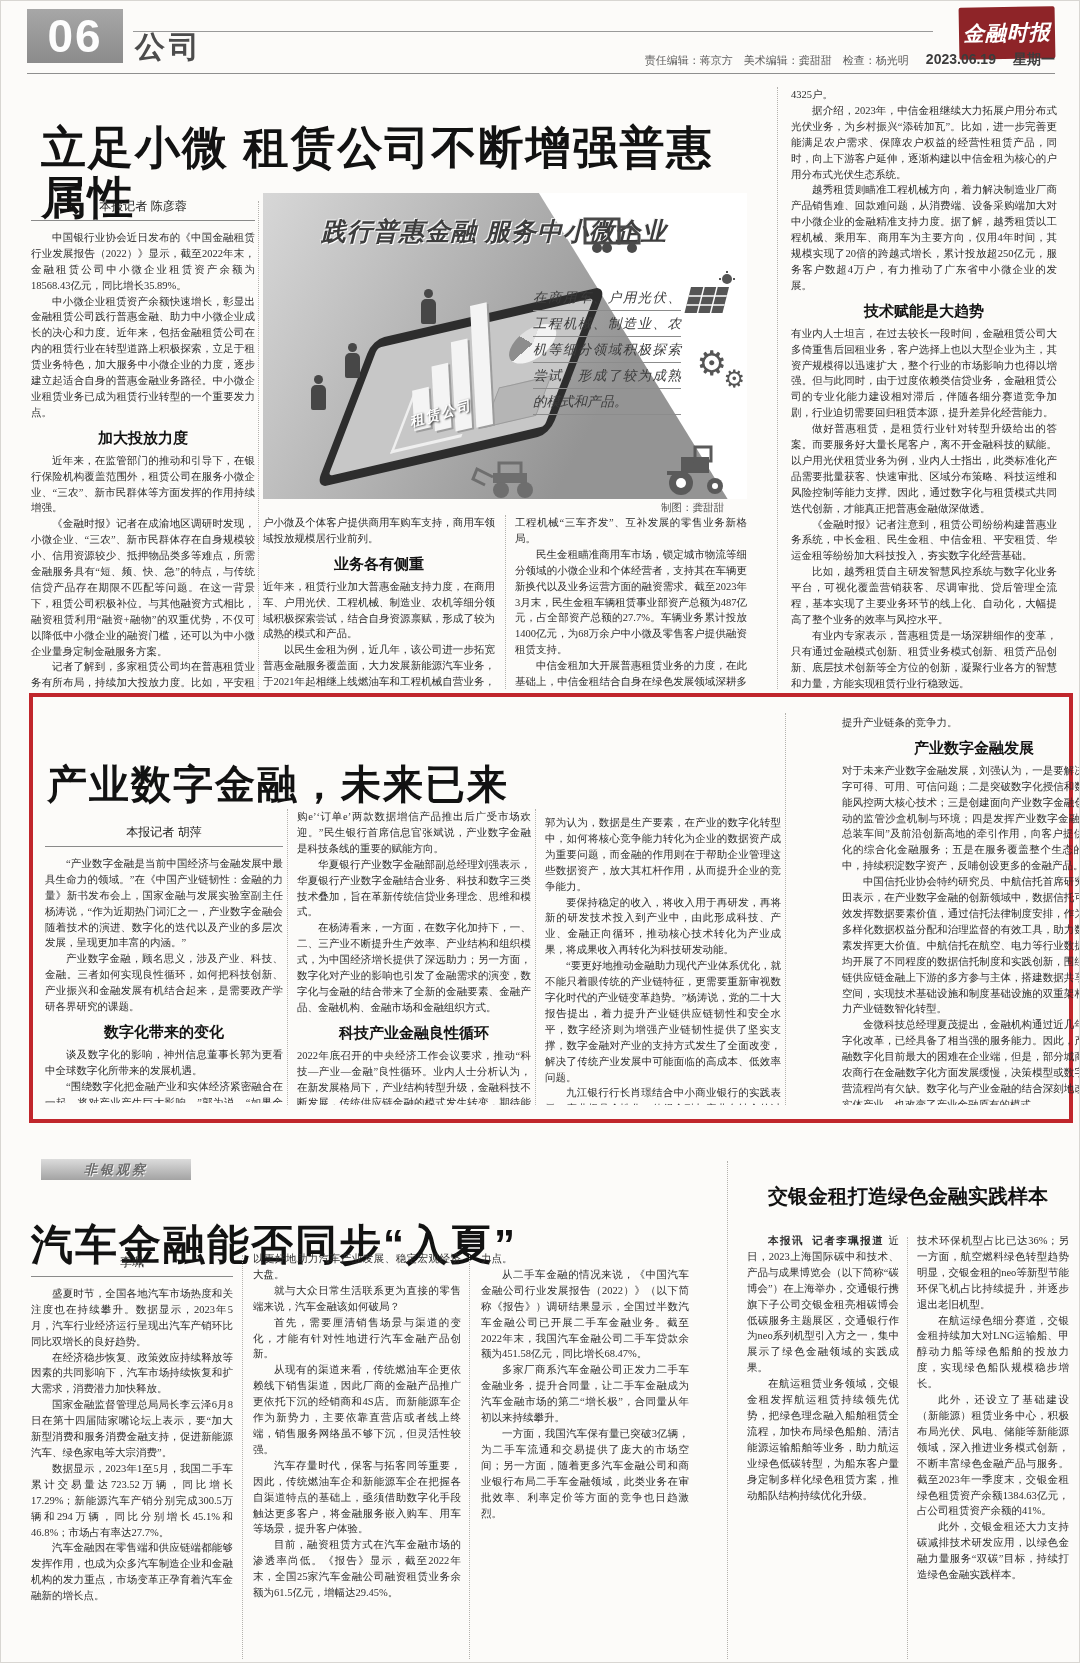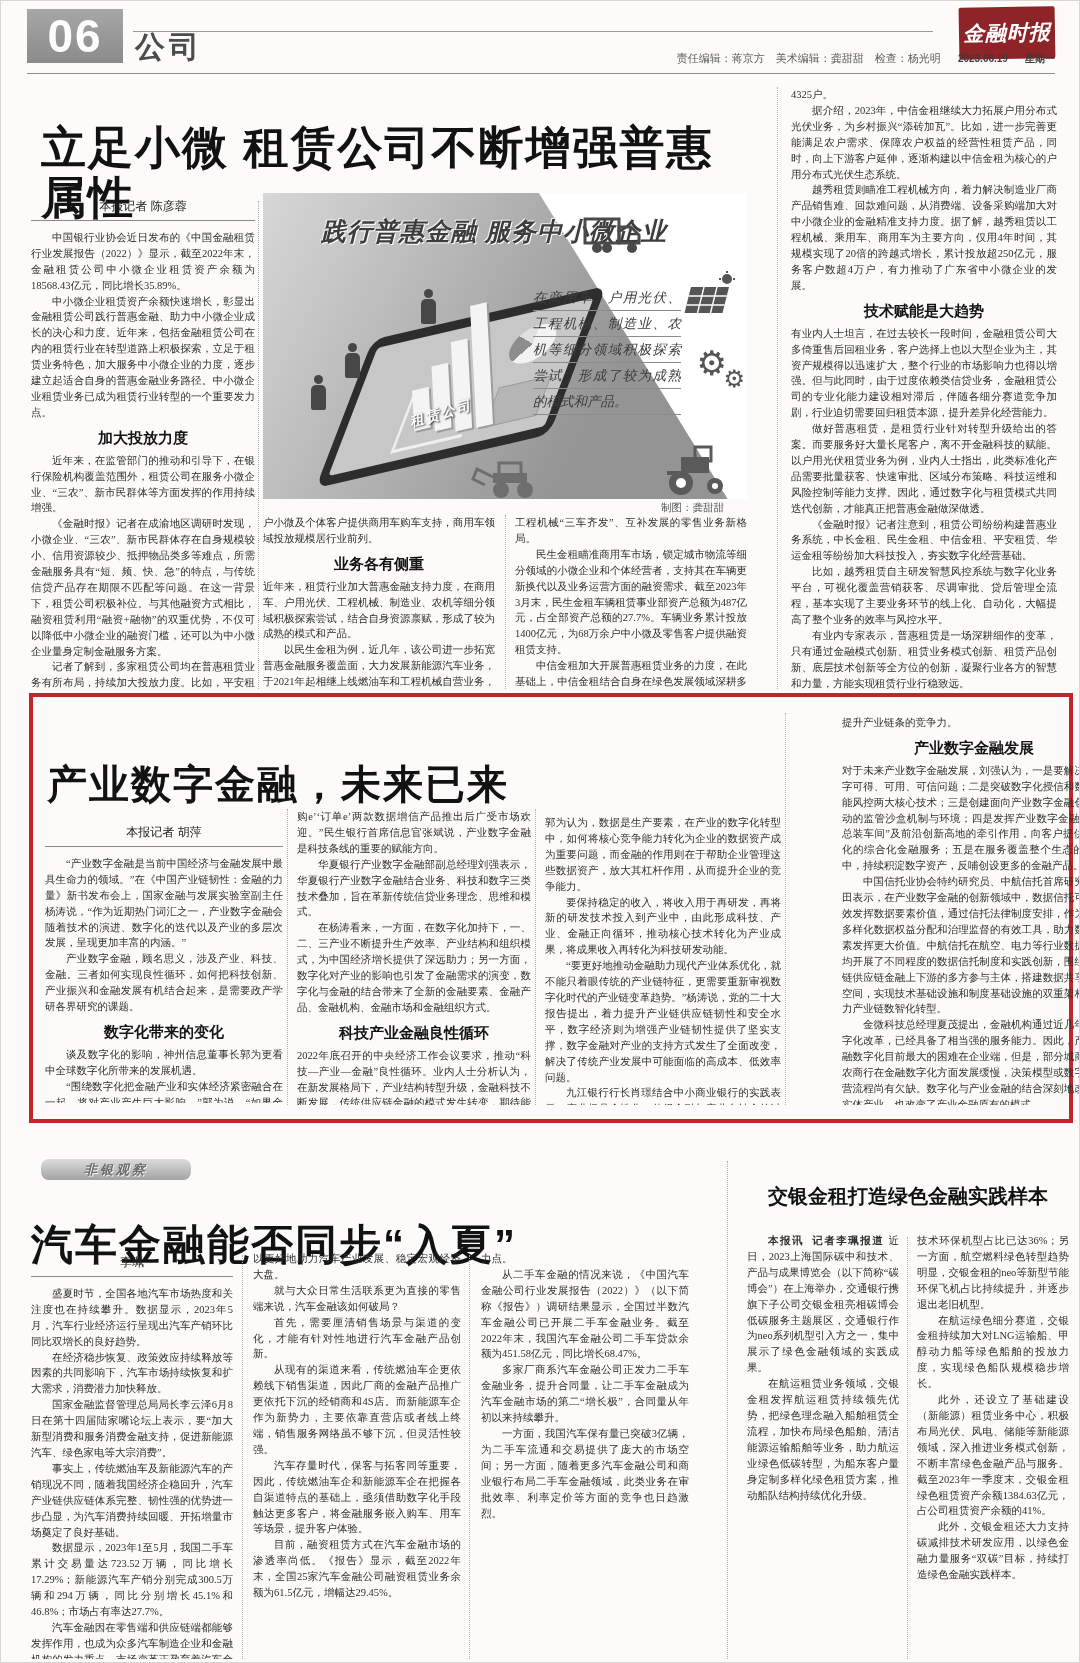--- a/index.html
+++ b/index.html
@@ -14,21 +14,21 @@
   .section-name{position:absolute;left:134px;top:26px;font-family:"Liberation Sans",sans-serif;
            font-size:30px;font-weight:700;color:#4c4c4c;letter-spacing:4px;}
   .hrule-a{position:absolute;left:132px;top:30px;width:800px;border-top:1px solid #9a9a9a;}
   .hrule-b{position:absolute;left:26px;top:72px;width:1028px;border-top:1px solid #8f8f8f;}
   .masthead{position:absolute;right:24px;top:6px;width:96px;height:52px;background:#8e2428;
            color:#fff;display:flex;align-items:center;justify-content:center;
            font-family:"DejaVu Serif",serif;font-style:italic;font-weight:bold;font-size:21px;
            transform:rotate(-1deg);letter-spacing:1px;border-radius:2px;}
   .edline{position:absolute;right:24px;top:50px;font-family:"Liberation Sans",sans-serif;
            font-size:11px;color:#5d5d5d;white-space:nowrap;}
-  .edline b{font-size:10px;color:#3c3c3c;margin-left:14px;font-weight:600;}
+  .edline b{font-size:14px;color:#3c3c3c;margin-left:14px;font-weight:600;}
   
   .headline-xl{position:absolute;font-family:"Liberation Sans","DejaVu Sans",sans-serif;
            font-weight:900;color:#121212;letter-spacing:2px;line-height:1.1;}
   .col{position:absolute;font-size:10.5px;line-height:15.9px;text-align:justify;overflow:hidden;}
   .col p{margin:0;text-indent:2em;}
   .cont p:first-child{text-indent:0;}
   .subhead{font-family:"Liberation Sans",sans-serif;font-weight:bold;font-size:15px;
            text-align:center;margin:9px 0 7px;color:#141414;}
   .byline{font-family:"Liberation Sans",sans-serif;font-size:12px;text-align:center;
            color:#222;padding-bottom:5px;border-bottom:1px solid #8a8a8a;margin-bottom:9px;}
@@ -59,21 +59,21 @@
           background-image:repeating-linear-gradient(#0000 0 25px,#8c8c8c 25px 26px);}
   .g-credit{position:absolute;right:6px;bottom:2px;font-size:10.5px;color:#555;font-family:"Liberation Sans",sans-serif;}
   .g-icon{position:absolute;}
   
   .redbox{position:absolute;left:28px;top:692px;width:1044px;height:430px;
           border:4px solid #c0262c;box-sizing:border-box;background:#fcfbf9;}
   
   .tagbar{position:absolute;left:40px;top:1158px;width:150px;height:21px;
           background:linear-gradient(#dcdcdc,#a3a3a3);display:flex;align-items:center;justify-content:center;
           font-family:"Liberation Sans",sans-serif;font-weight:bold;font-style:italic;
-          font-size:13px;color:#6b6b6b;text-shadow:1px 1px 0 #f2f2f2;letter-spacing:3px;border-radius:8px;}
+          font-size:13px;color:#6b6b6b;text-shadow:1px 1px 0 #f2f2f2;letter-spacing:3px;}
 </style>
 </head>
 <body>
 
 <div class="page">
 
   <div class="pagenum">06</div>
   <div class="hrule-a"></div>
   <div class="section-name">公司</div>
   <div class="masthead">金融时报</div>
@@ -270,21 +270,20 @@
 
   <div class="tagbar">非银观察</div>
   <h2 class="headline-xl" style="left:30px;top:1186px;width:620px;font-size:42px;">汽车金融能否同步“入夏”</h2>
 
   <div class="col" style="left:30px;top:1254px;width:202px;height:404px;">
     <div class="byline">李珮</div>
     <div>
         <p>盛夏时节，全国各地汽车市场热度和关注度也在持续攀升。数据显示，2023年5月，汽车行业经济运行呈现出汽车产销环比同比双增长的良好趋势。</p>
         <p>在经济稳步恢复、政策效应持续释放等因素的共同影响下，汽车市场持续恢复和扩大需求，消费潜力加快释放。</p>
         <p>国家金融监督管理总局局长李云泽6月8日在第十四届陆家嘴论坛上表示，要“加大新型消费和服务消费金融支持，促进新能源汽车、绿色家电等大宗消费”。</p>
-        <p>事实上，传统燃油车及新能源汽车的产销现况不同，随着我国经济企稳回升，汽车产业链供应链体系完整、韧性强的优势进一步凸显，为汽车消费持续回暖、开拓增量市场奠定了良好基础。</p>
         <p>数据显示，2023年1至5月，我国二手车累计交易量达723.52万辆，同比增长17.29%；新能源汽车产销分别完成300.5万辆和294万辆，同比分别增长45.1%和46.8%；市场占有率达27.7%。</p>
         <p>汽车金融因在零售端和供应链端都能够发挥作用，也成为众多汽车制造企业和金融机构的发力重点，市场变革正孕育着汽车金融新的增长点。</p>
       </div>
   </div>
   <div class="vdot" style="left:241px;top:1254px;height:404px;"></div>
   <div class="col cont" style="left:252px;top:1250px;width:208px;height:410px;">
     <div class="cont">
         <p>以更好地助力汽车产业发展、稳定宏观经济大盘。</p>
         <p>就与大众日常生活联系更为直接的零售端来说，汽车金融该如何破局？</p>
         <p>首先，需要厘清销售场景与渠道的变化，才能有针对性地进行汽车金融产品创新。</p>

